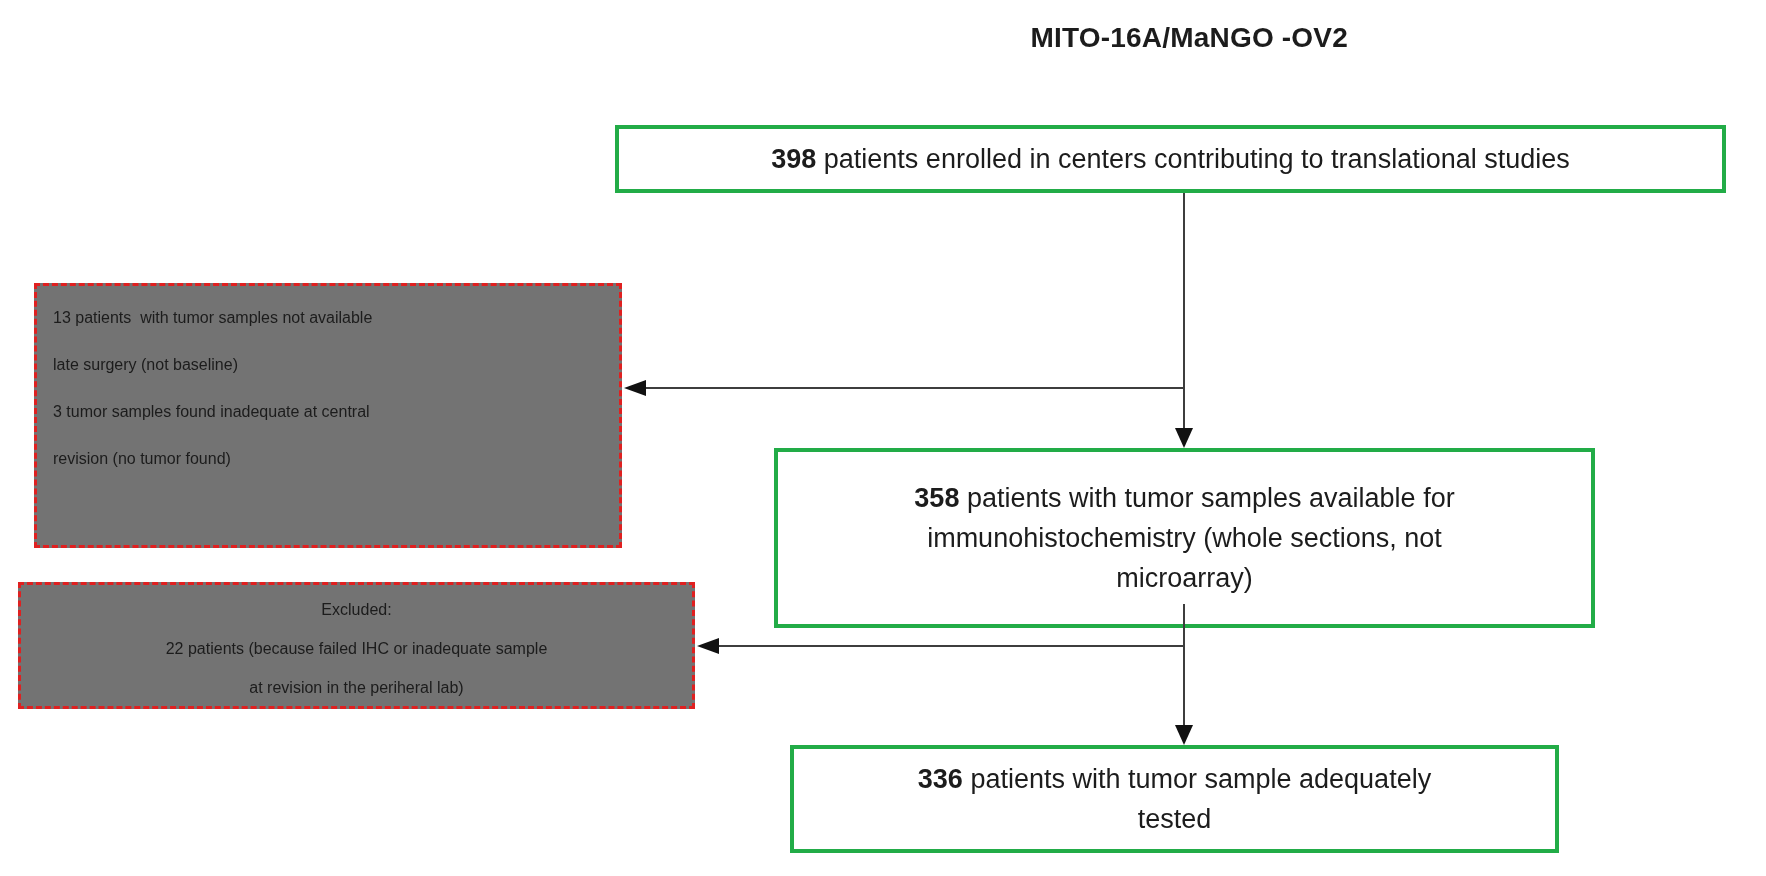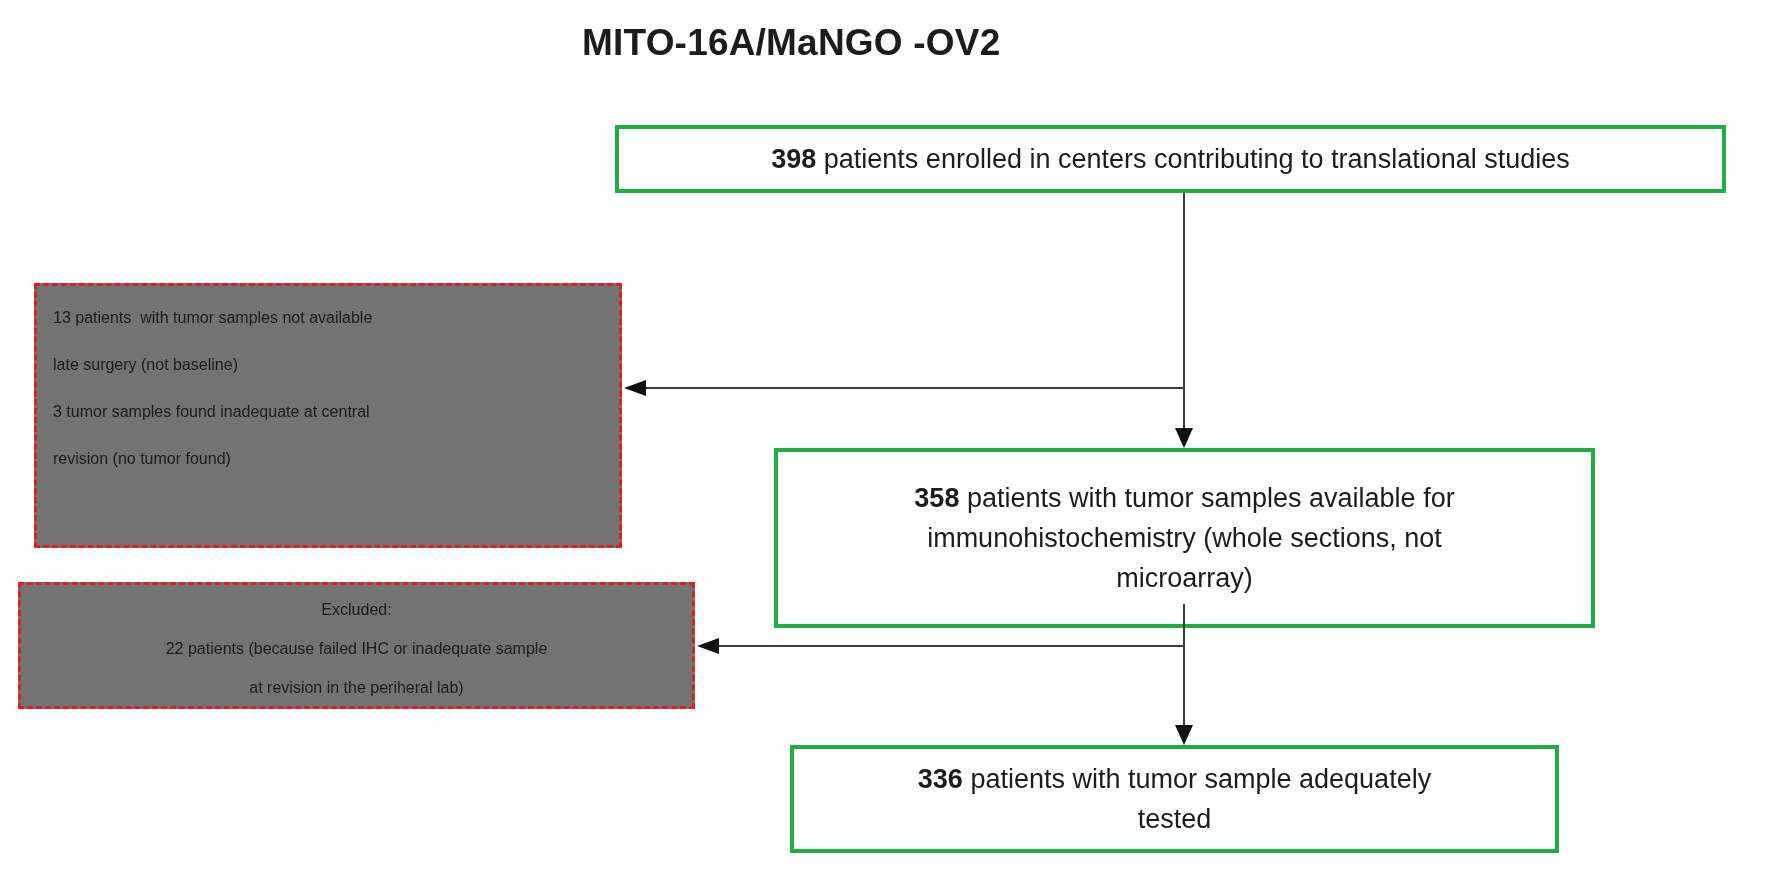--- a/index.html
+++ b/index.html
@@ -13,22 +13,22 @@
   body{font-family:"Liberation Sans", sans-serif;color:var(--text);}
   .canvas{
     position:relative;
     width:1766px;height:876px;
     background:#ffffff;
     overflow:hidden;
   }
   .title{
     position:absolute;
     left:582px;top:22px;width:766px;
-    text-align:left;
-    font-size:37px;
+    text-align:right;
+    font-size:28px;
     font-weight:bold;
     letter-spacing:0.2px;
   }
   .gbox{
     position:absolute;
     border:4px solid var(--green);
     background:#ffffff;
     display:flex;
     flex-direction:column;
     align-items:center;

